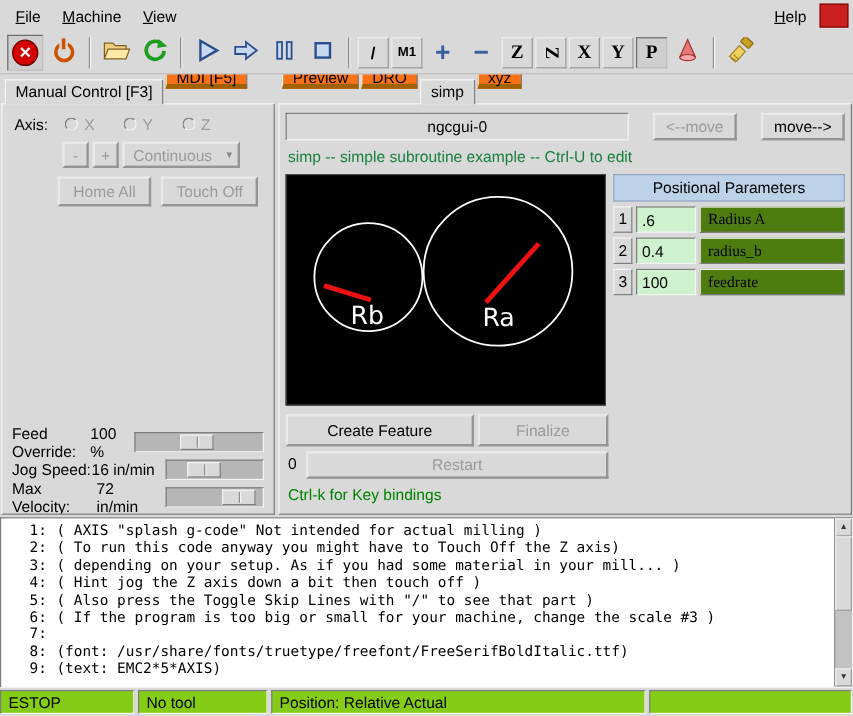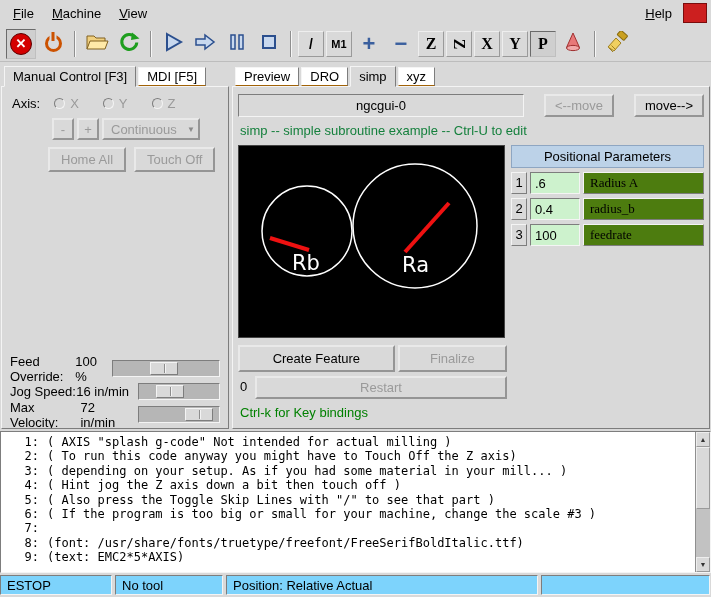--- a/index.html
+++ b/index.html
@@ -27,21 +27,21 @@
   .rot90{display:inline-block;transform:rotate(90deg);}
   .keycap{font-weight:bold;font-size:14px;width:26px;height:26px;}
 
   
   .main{flex:1;display:flex;overflow:hidden;padding:1px 1px 2px;}
   .notebook{display:flex;flex-direction:column;}
   .left-nb{width:228px;flex:none;}
   .right-nb{flex:1;margin-left:3px;}
   .tabs{display:flex;align-items:flex-end;height:23px;padding-left:3px;flex:none;position:relative;}
   .tab{background:#d9d9d9;border:1px solid;border-color:#f4f4f4 #7d7d7d #d9d9d9 #f4f4f4;padding:2px 8px 3px;height:21px;margin-right:2px;position:relative;z-index:2;margin-bottom:-1px;white-space:nowrap;}
-  .tab.unsel{background:#ffffff;height:19px;border-bottom:1px solid #a16207;z-index:0;margin-bottom:0;padding-top:1px;}
+  .tab.unsel{background:#f97316;height:19px;border-bottom:4px solid #a16207;z-index:0;margin-bottom:12px;padding-top:1px;}
   .frame{flex:1;border:1px solid;border-color:#f4f4f4 #7d7d7d #7d7d7d #f4f4f4;background:#d9d9d9;overflow:hidden;}
 
   
   .manual-frame{display:flex;flex-direction:column;padding:4px 2px 2px;}
   .axis-row{display:flex;align-items:center;padding:5px 8px;}
   .axis-row .lbl{margin-right:14px;}
   .radio{display:flex;align-items:center;margin-right:24px;color:#9a9a9a;}
   .radio-circle{width:11px;height:11px;border-radius:50%;background:#d9d9d9;border:1px solid;border-color:#7d7d7d #f4f4f4 #f4f4f4 #7d7d7d;margin-right:5px;}
   .jog-row{display:flex;align-items:center;gap:3px;padding:2px 8px 2px 48px;}
   .small-btn{width:22px;height:22px;border:2px outset #e9e9e9;background:#d9d9d9;color:#9a9a9a;font-size:13px;text-align:center;padding:0;font-family:inherit;}
@@ -86,21 +86,21 @@
   .code-line{display:flex;}
   .lnum{width:38px;text-align:right;flex:none;white-space:pre;}
   .ltext{margin-left:8px;white-space:pre;}
   .vscroll{width:15px;background:#c2c2c2;border-left:1px solid #8f8f8f;display:flex;flex-direction:column;flex:none;}
   .sb-arrow{height:15px;display:flex;align-items:center;justify-content:center;border:1px outset #eee;background:#d9d9d9;font-size:7px;color:#333;flex:none;}
   .sb-track{flex:1;position:relative;}
   .sb-thumb{position:absolute;top:0;left:0;right:0;height:56%;background:#d9d9d9;border:1px outset #eee;}
 
   
   .statusbar{height:24px;flex:none;display:flex;gap:3px;padding:2px 1px 2px 0;align-items:stretch;}
-  .status-cell{border:1px solid;border-color:#7d7d7d #f4f4f4 #f4f4f4 #7d7d7d;padding:2px 6px;white-space:nowrap;overflow:hidden;background:#7dd3fc;}
+  .status-cell{border:1px solid;border-color:#7d7d7d #f4f4f4 #f4f4f4 #7d7d7d;padding:2px 6px;white-space:nowrap;overflow:hidden;background:#84cc16;}
   .sc1{width:112px;}.sc2{width:108px;}.sc3{width:312px;}.sc4{flex:1;}
 </style>
 </head>
 <body>
 
 <div class="app">
 
   <div class="menubar">
     <div class="menu-item"><u>F</u>ile</div>
     <div class="menu-item"><u>M</u>achine</div>

